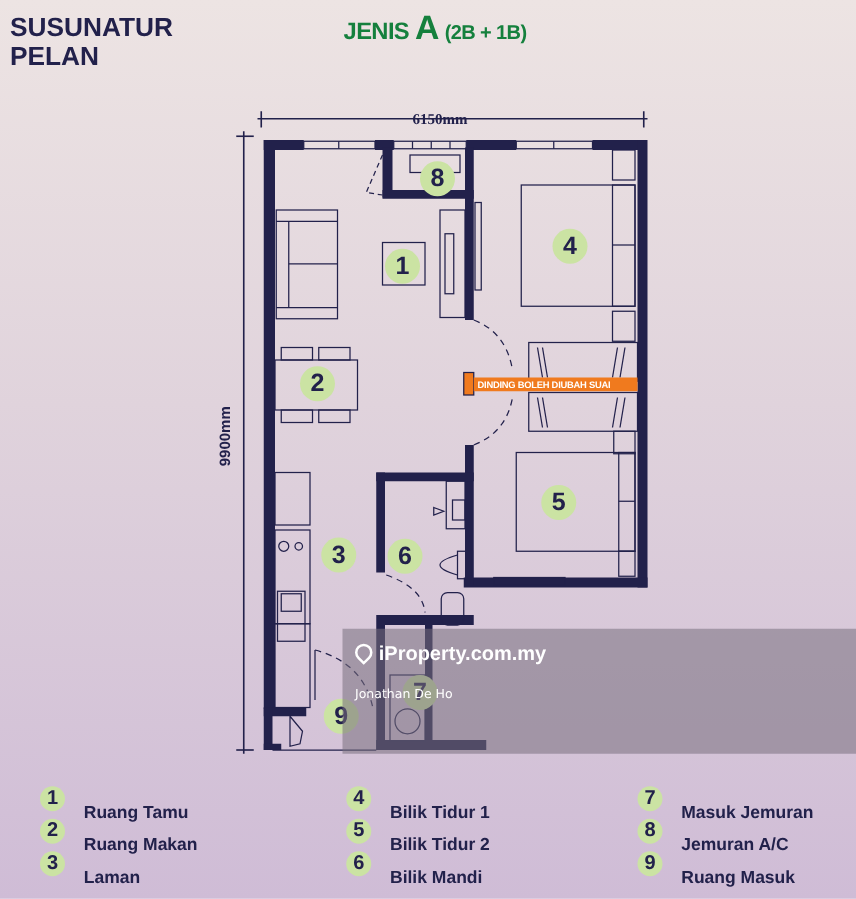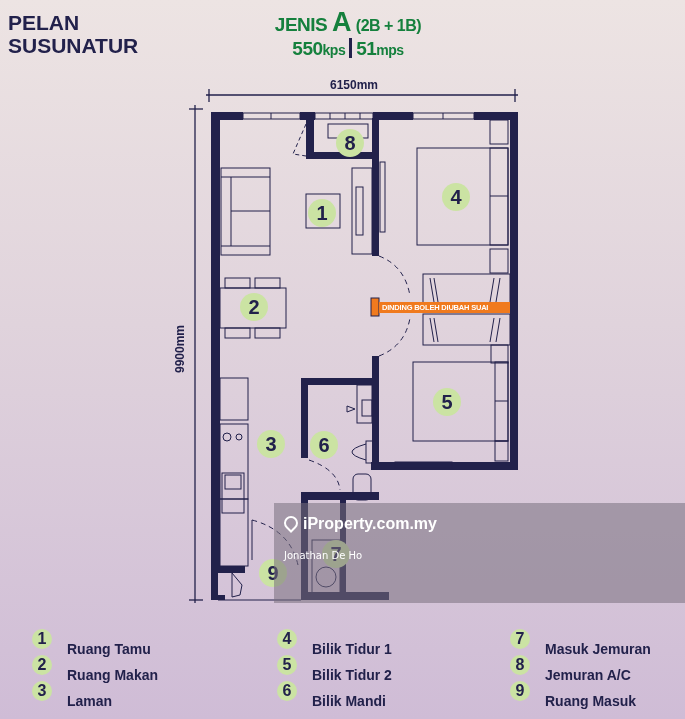--- a/index.html
+++ b/index.html
@@ -9,51 +9,48 @@
   .title{position:absolute;left:8px;top:11px;font-weight:bold;font-size:21px;line-height:23px;color:#22214b;}
   .unit-head{position:absolute;left:230px;top:10px;width:236px;text-align:center;font-weight:bold;color:#15803d;}
   .unit-head .l1{font-size:19px;line-height:24px;letter-spacing:-0.5px;}
   .unit-head .l1 .big{font-size:27px;}
   .unit-head .l1 .sm{font-size:16px;}
   .unit-head .l2{font-size:19px;line-height:22px;letter-spacing:-0.5px;}
   .unit-head .l2 .sm{font-size:14px;}
   .unit-head .l2 .sep{display:inline-block;width:3px;height:20px;background:#22214b;vertical-align:-3px;margin:0 4px;}
   svg.plan{position:absolute;left:0;top:0;}
   .dim-label{position:absolute;font-weight:bold;font-size:12px;color:#22214b;}
-  .dim-w{left:330px;top:78px;}
+  .dim-w{left:330px;top:88px;font-family:Liberation Serif, serif;}
   .dim-h{left:156px;top:342px;transform:rotate(-90deg);transform-origin:center;}
   .badge{position:absolute;width:28px;height:28px;border-radius:50%;background:#cbe3a3;
     font-weight:bold;font-size:20px;line-height:28px;text-align:center;color:#22214b;}
   .wall-note{position:absolute;left:382px;top:302px;width:128px;height:11px;font-size:7.5px;font-weight:bold;
     color:#fff;line-height:11px;letter-spacing:-0.2px;}
   .watermark{position:absolute;left:274px;top:503px;width:411px;height:100px;background:rgba(120,112,125,0.55);}
   .wm-brand{position:absolute;left:10px;top:12px;font-size:16px;font-weight:bold;color:#fff;}
   .wm-agent{position:absolute;left:10px;top:47px;font-size:10px;color:#fff;font-family:"DejaVu Sans",sans-serif;}
   .wm-pin{display:inline-block;width:10px;height:10px;border:2px solid #fff;border-radius:50% 50% 50% 0;transform:rotate(-45deg);margin-right:5px;vertical-align:-1px;}
   .legend{position:absolute;left:0;top:626px;width:685px;height:80px;}
   .leg-item{position:absolute;height:22px;display:flex;align-items:center;}
   .leg-num{width:20px;height:20px;border-radius:50%;background:#cbe3a3;font-weight:bold;font-size:16px;line-height:20px;text-align:center;color:#22214b;}
   .leg-label{margin-left:15px;font-weight:bold;font-size:14px;color:#22214b;white-space:nowrap;margin-top:20px;}
 </style>
 </head>
 <body>
 
 <div class="title">
+  <div>SUSUNATUR</div>
   <div>PELAN</div>
-  <div>SUSUNATUR</div>
 </div>
 
 <div class="unit-head">
   <div class="l1">
     <span>JENIS</span>
     <span class="big">A</span>
     <span class="sm">(2B + 1B)</span>
-  </div>
-  <div class="l2">
-    <span>550</span><span class="sm">kps</span><span class="sep"></span><span>51</span><span class="sm">mps</span>
   </div>
 </div>
 
 <svg class="plan" width="685" height="719">
   <g stroke="#22214b" fill="none">
 
     <line x1="206" y1="95" x2="518" y2="95" stroke-width="1.3"></line>
     <line x1="209" y1="89" x2="209" y2="102" stroke-width="1.3"></line>
     <line x1="515" y1="89" x2="515" y2="102" stroke-width="1.3"></line>
     <line x1="195" y1="105" x2="195" y2="603" stroke-width="1.3"></line>

